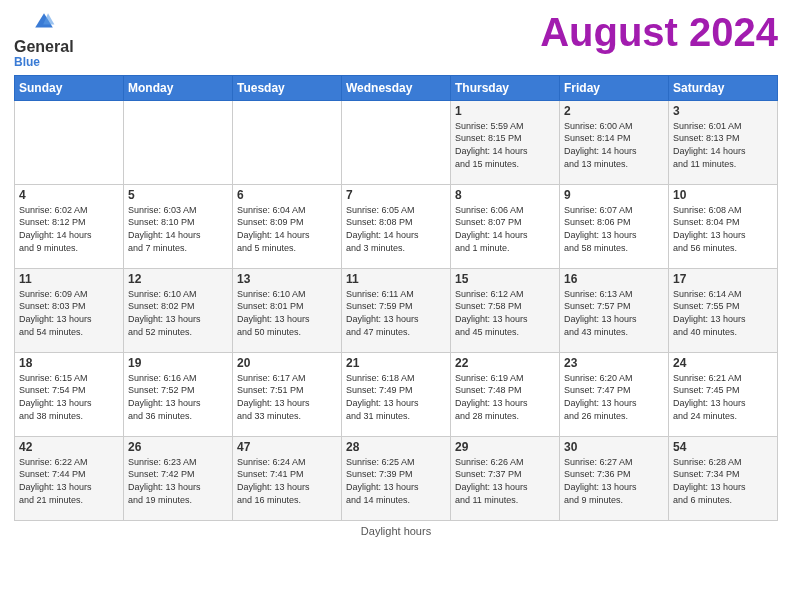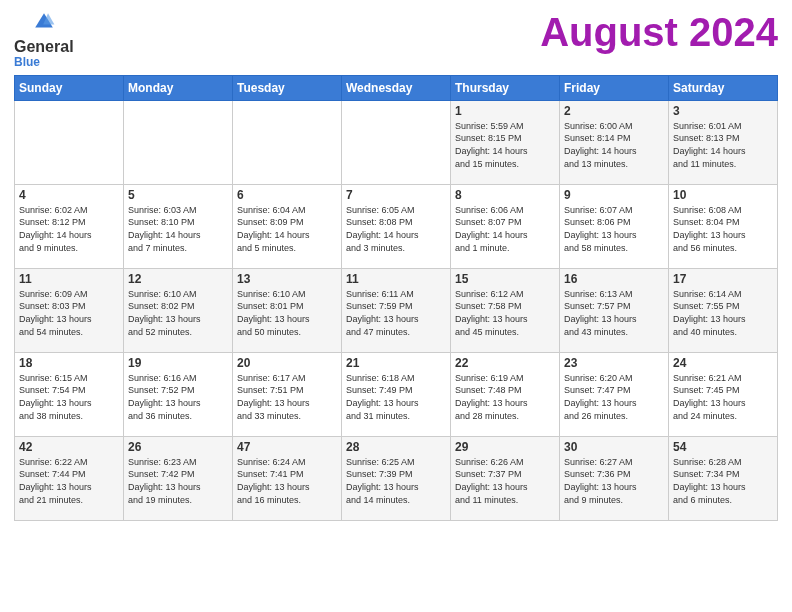--- a/index.html
+++ b/index.html
@@ -272,13 +272,14 @@
             <div class="day-info">Sunrise: 6:27 AM<br>Sunset: 7:36 PM<br>Daylight: 13 hours<br>and 9 minutes.</div>
           </td>
           <td>
             <span class="day-num">54</span>
             <div class="day-info">Sunrise: 6:28 AM<br>Sunset: 7:34 PM<br>Daylight: 13 hours<br>and 6 minutes.</div>
           </td>
         </tr>
       </tbody>
   </table>
 
+  <div class="footer-note">Daylight hours</div>
 </div>
 
 </body></html>

